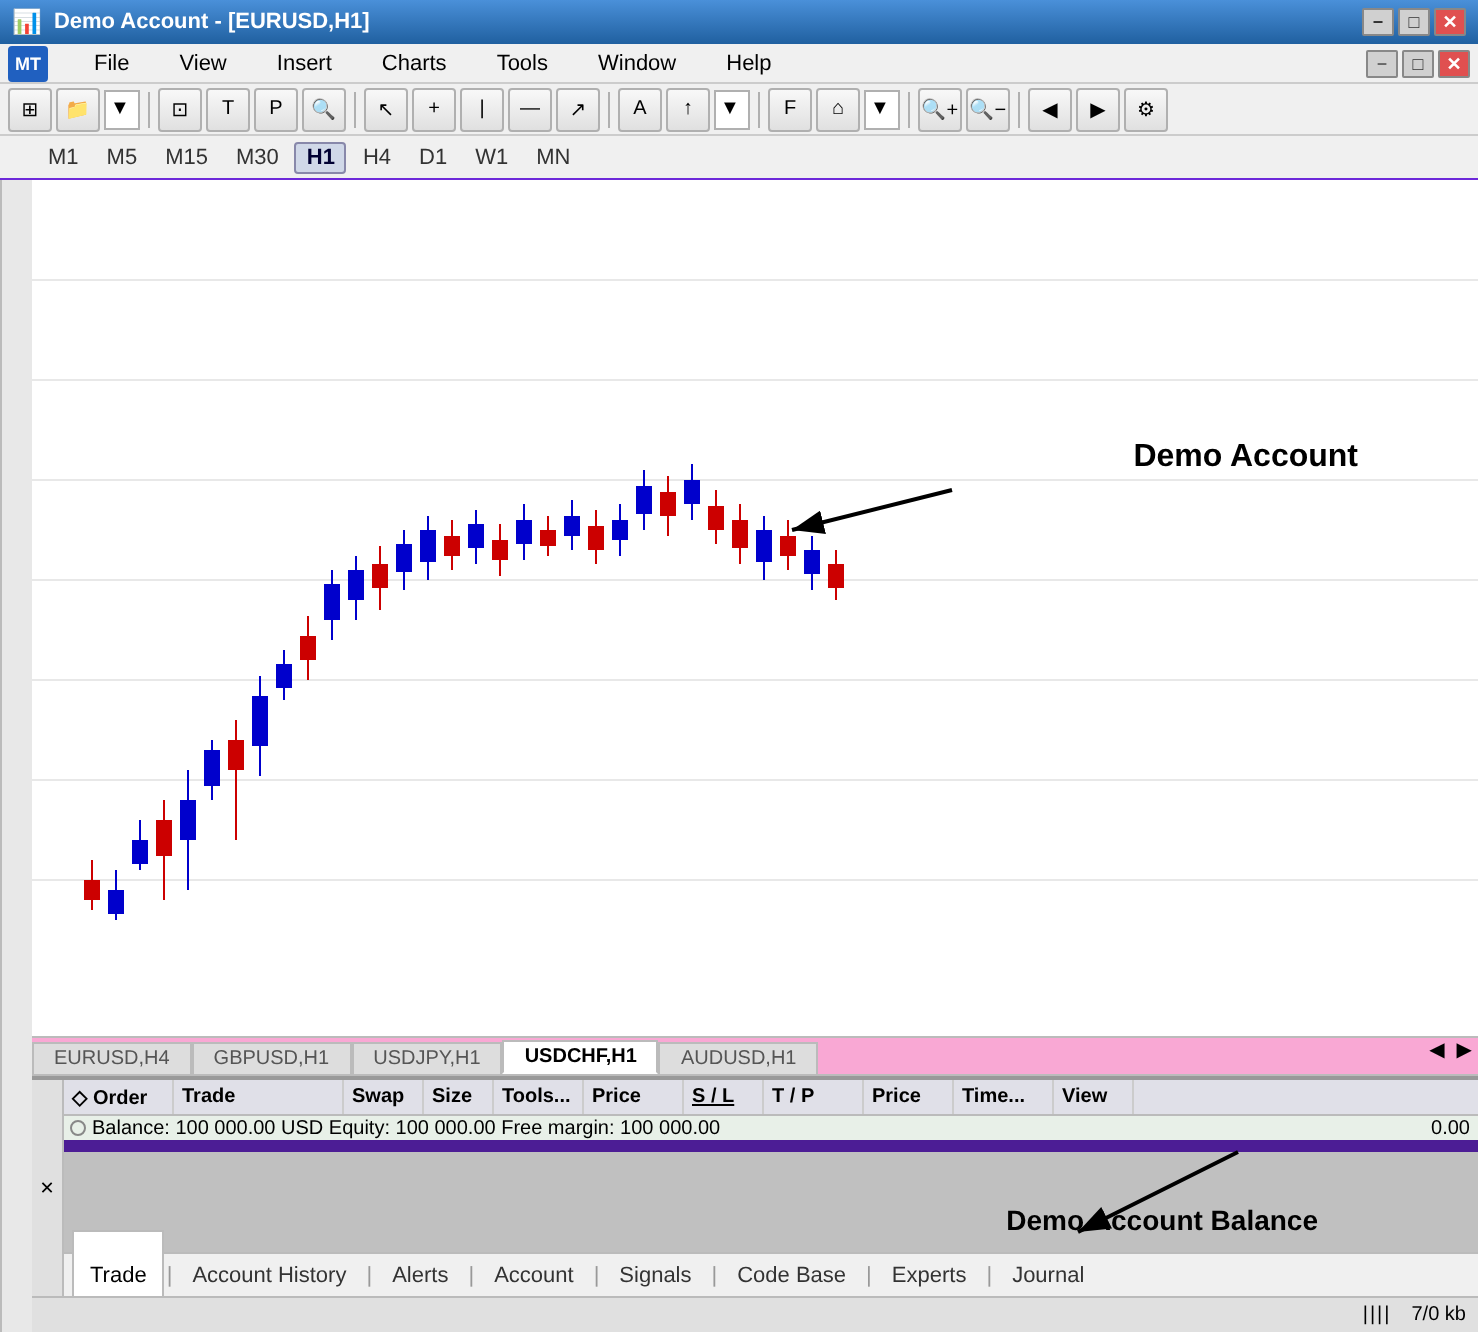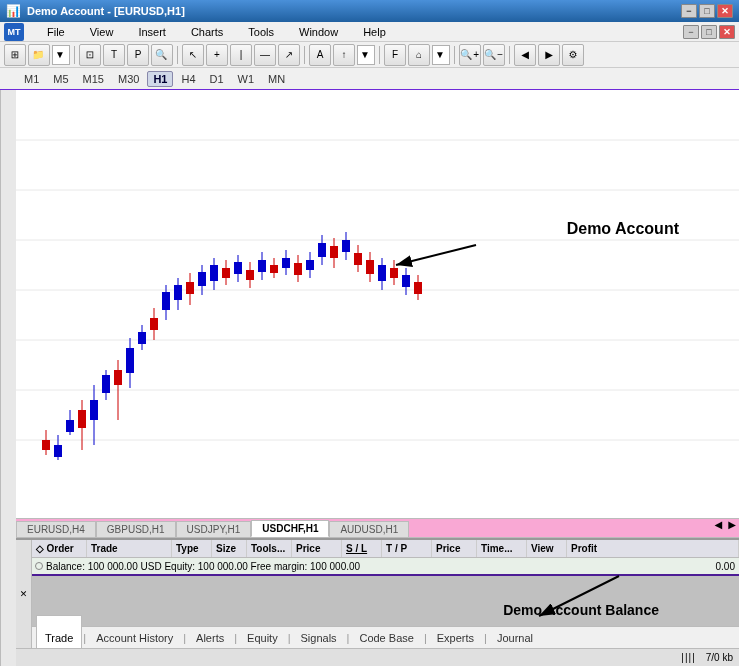--- a/index.html
+++ b/index.html
@@ -136,21 +136,21 @@
     .order-col {
       padding: 0 4px;
       border-right: 1px solid #ccc;
       height: 100%;
       display: flex; align-items: center;
       overflow: hidden;
     }
     .order-row {
       display: flex;
       background: #e8f0e8;
-      border-bottom: 2px solid #4c1d95;
+      border-bottom: 6px solid #4c1d95;
       font-size: 10px;
       height: 18px;
       align-items: center;
     }
     .order-row-dot {
       width: 8px; height: 8px;
       border: 1px solid #888;
       border-radius: 50%;
       margin: 0 3px;
       flex-shrink: 0;
@@ -459,30 +459,29 @@
 
       <div class="terminal-row">
         <div style="width:16px; background:#e0e0e0; border-right:1px solid #bbb; display:flex; align-items:center; justify-content:center;">
           <span style="font-size:9px; cursor:pointer;">✕</span>
         </div>
         <div class="terminal-main">
 
           <div class="order-table-header">
             <div class="order-col" style="width:55px;">◇ Order</div>
             <div class="order-col" style="width:85px;">Trade</div>
-            <div class="order-col" style="width:40px;">Type</div>
+            <div class="order-col" style="width:40px;">Swap</div>
             <div class="order-col" style="width:35px;">Size</div>
             <div class="order-col" style="width:45px;">Tools...</div>
             <div class="order-col" style="width:50px;">Price</div>
             <div class="order-col" style="width:40px;text-decoration:underline;">S / L</div>
             <div class="order-col" style="width:50px;">T / P</div>
             <div class="order-col" style="width:45px;">Price</div>
             <div class="order-col" style="width:50px;">Time...</div>
             <div class="order-col" style="width:40px;">View</div>
-            <div class="order-col" style="flex:1;">Profit</div>
           </div>
 
           <div class="order-row">
             <div class="order-row-dot"></div>
             <div style="flex:1; font-size:10px;">
               <span>Balance: 100 000.00 USD  Equity: 100 000.00  Free margin: 100 000.00</span>
             </div>
             <div style="width:55px; text-align:right; padding-right:4px; font-size:10px;">0.00</div>
           </div>
 
@@ -499,21 +498,21 @@
             </svg>
           </div>
 
           <div class="bottom-tabs">
             <div class="bottom-tab active">Trade</div>
             <span class="bottom-tab-sep">|</span>
             <div class="bottom-tab">Account History</div>
             <span class="bottom-tab-sep">|</span>
             <div class="bottom-tab">Alerts</div>
             <span class="bottom-tab-sep">|</span>
-            <div class="bottom-tab">Equity</div>
+            <div class="bottom-tab">Account</div>
             <span class="bottom-tab-sep">|</span>
             <div class="bottom-tab">Signals</div>
             <span class="bottom-tab-sep">|</span>
             <div class="bottom-tab">Code Base</div>
             <span class="bottom-tab-sep">|</span>
             <div class="bottom-tab">Experts</div>
             <span class="bottom-tab-sep">|</span>
             <div class="bottom-tab">Journal</div>
           </div>
         </div>

